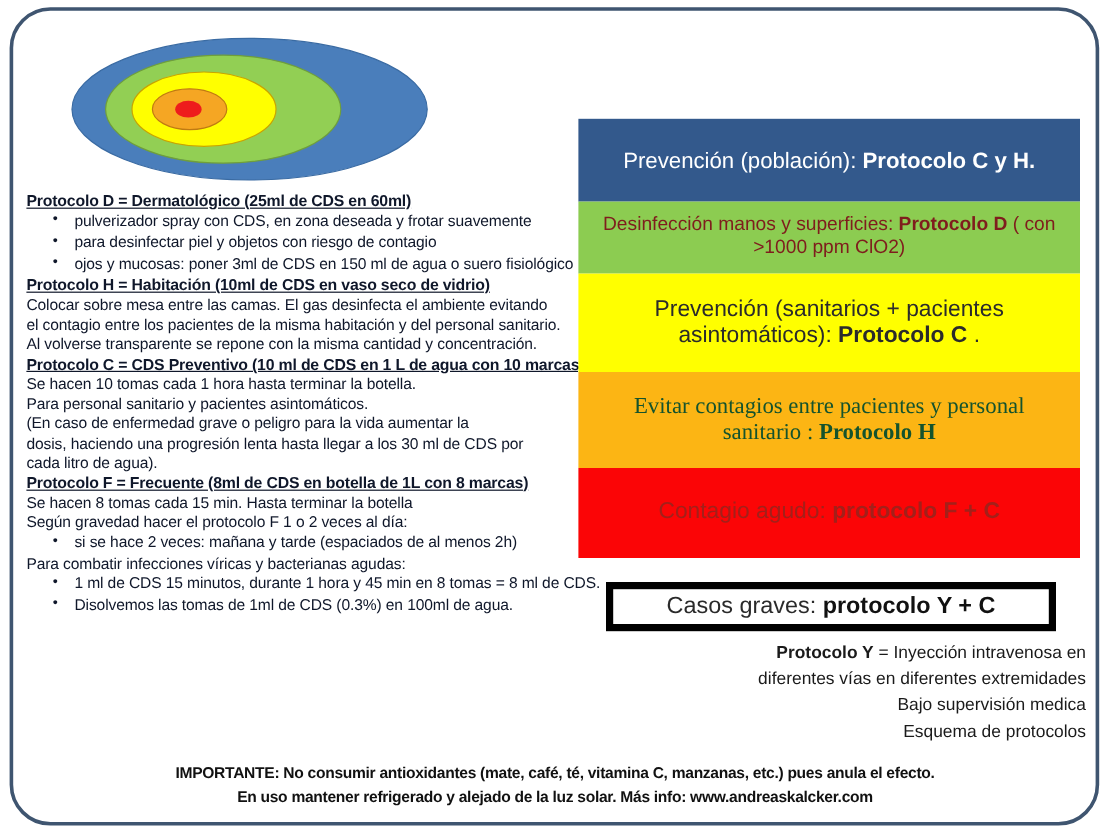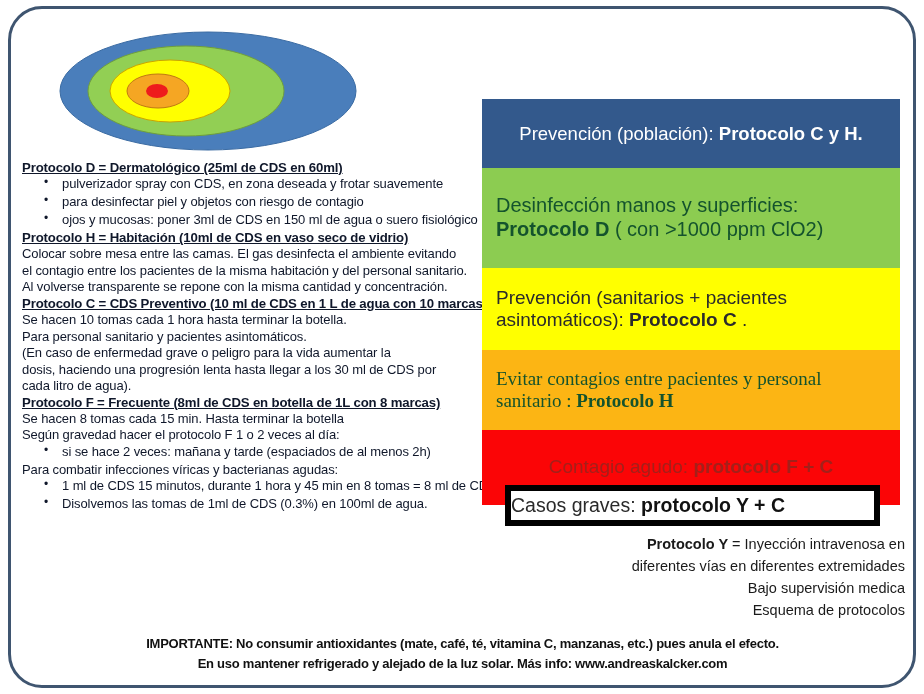--- a/index.html
+++ b/index.html
@@ -102,42 +102,44 @@
     position: absolute;
     left: 482px;
     top: 99px;
     width: 418px;
   }
   .band {
     box-sizing: border-box;
     display: flex;
     align-items: center;
     justify-content: center;
+    text-align: center;
     padding: 2px 14px;
     line-height: 1.18;
   }
   .band span.b { font-weight: bold; }
   .band-blue   { height: 69px;  background: #33598c; color: #ffffff; font-size: 18.5px; }
-  .band-green  { height: 100px;  background: #8ccc51; color: #14532d; font-size: 20px; }
+  .band-green  { height: 60px;  background: #8ccc51; color: #7f1d1d; font-size: 16px; }
   .band-yellow { height: 82px;  background: #ffff00; color: #2b2b2b; font-size: 19px; }
   .band-orange { height: 80px;  background: #fcb514; color: #14532d; font-size: 19px; font-family: Liberation Serif, serif; }
   .band-red    { height: 75px;  background: #fb0506; color: #a3201a; font-size: 19px; }
 
   
   .gravebox {
     position: absolute;
     left: 505px;
     top: 485px;
     width: 375px;
     height: 41px;
     box-sizing: border-box;
     background: #ffffff;
     border: 6px solid #000000;
     display: flex;
     align-items: center;
+    justify-content: center;
     color: #2a2a2a;
     font-size: 19.5px;
     white-space: nowrap;
   }
   .gravebox span.b { font-weight: bold; color: #111111; }
 
   
   .yblock {
     position: absolute;
     left: 480px;

